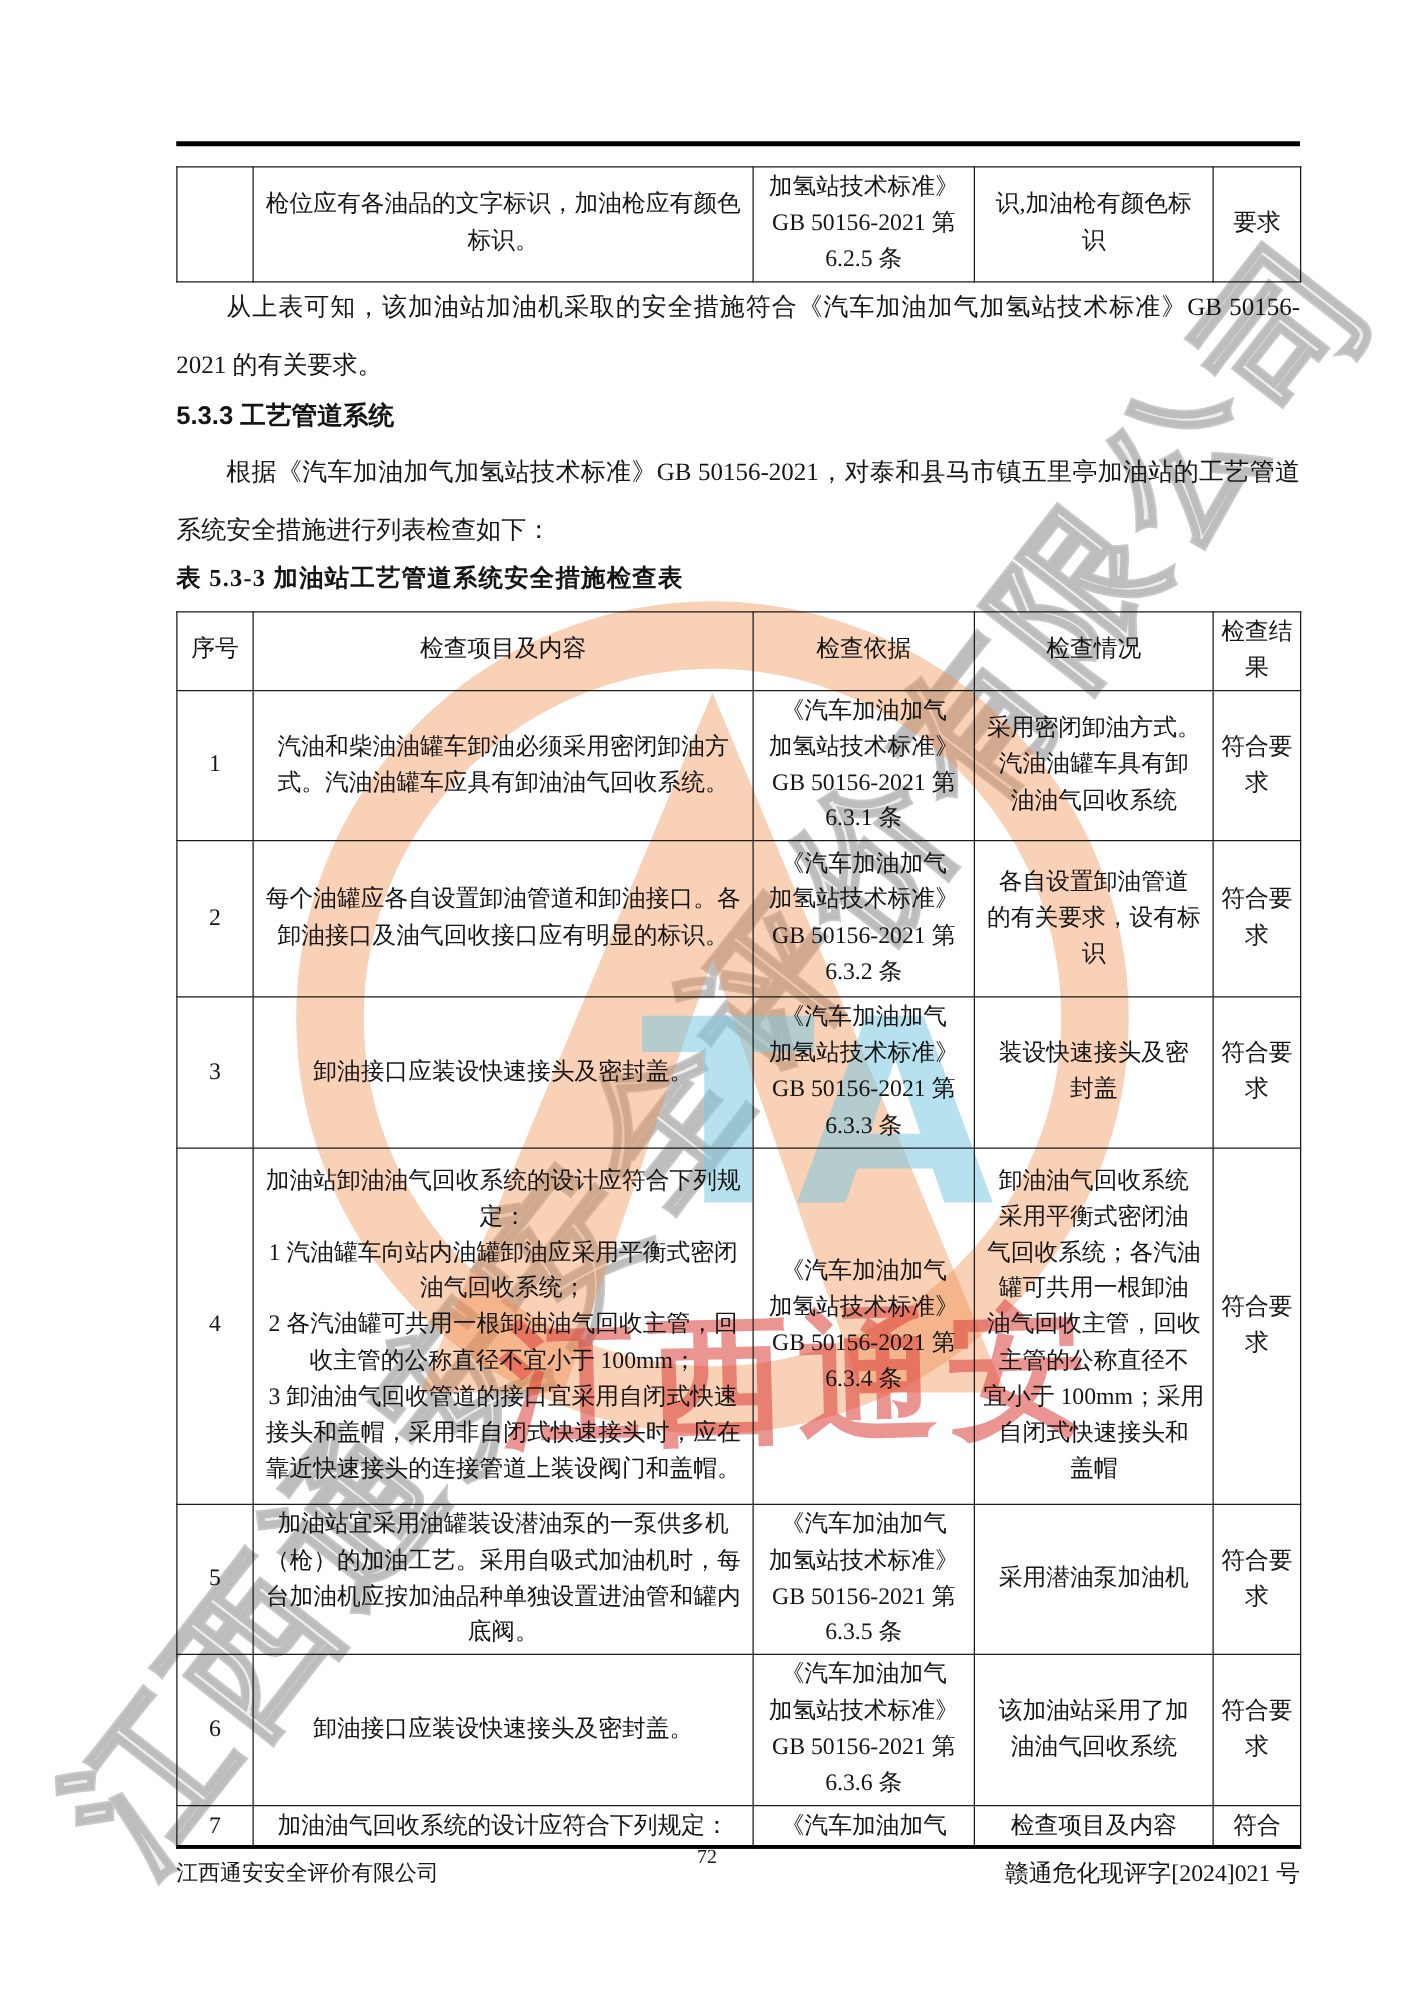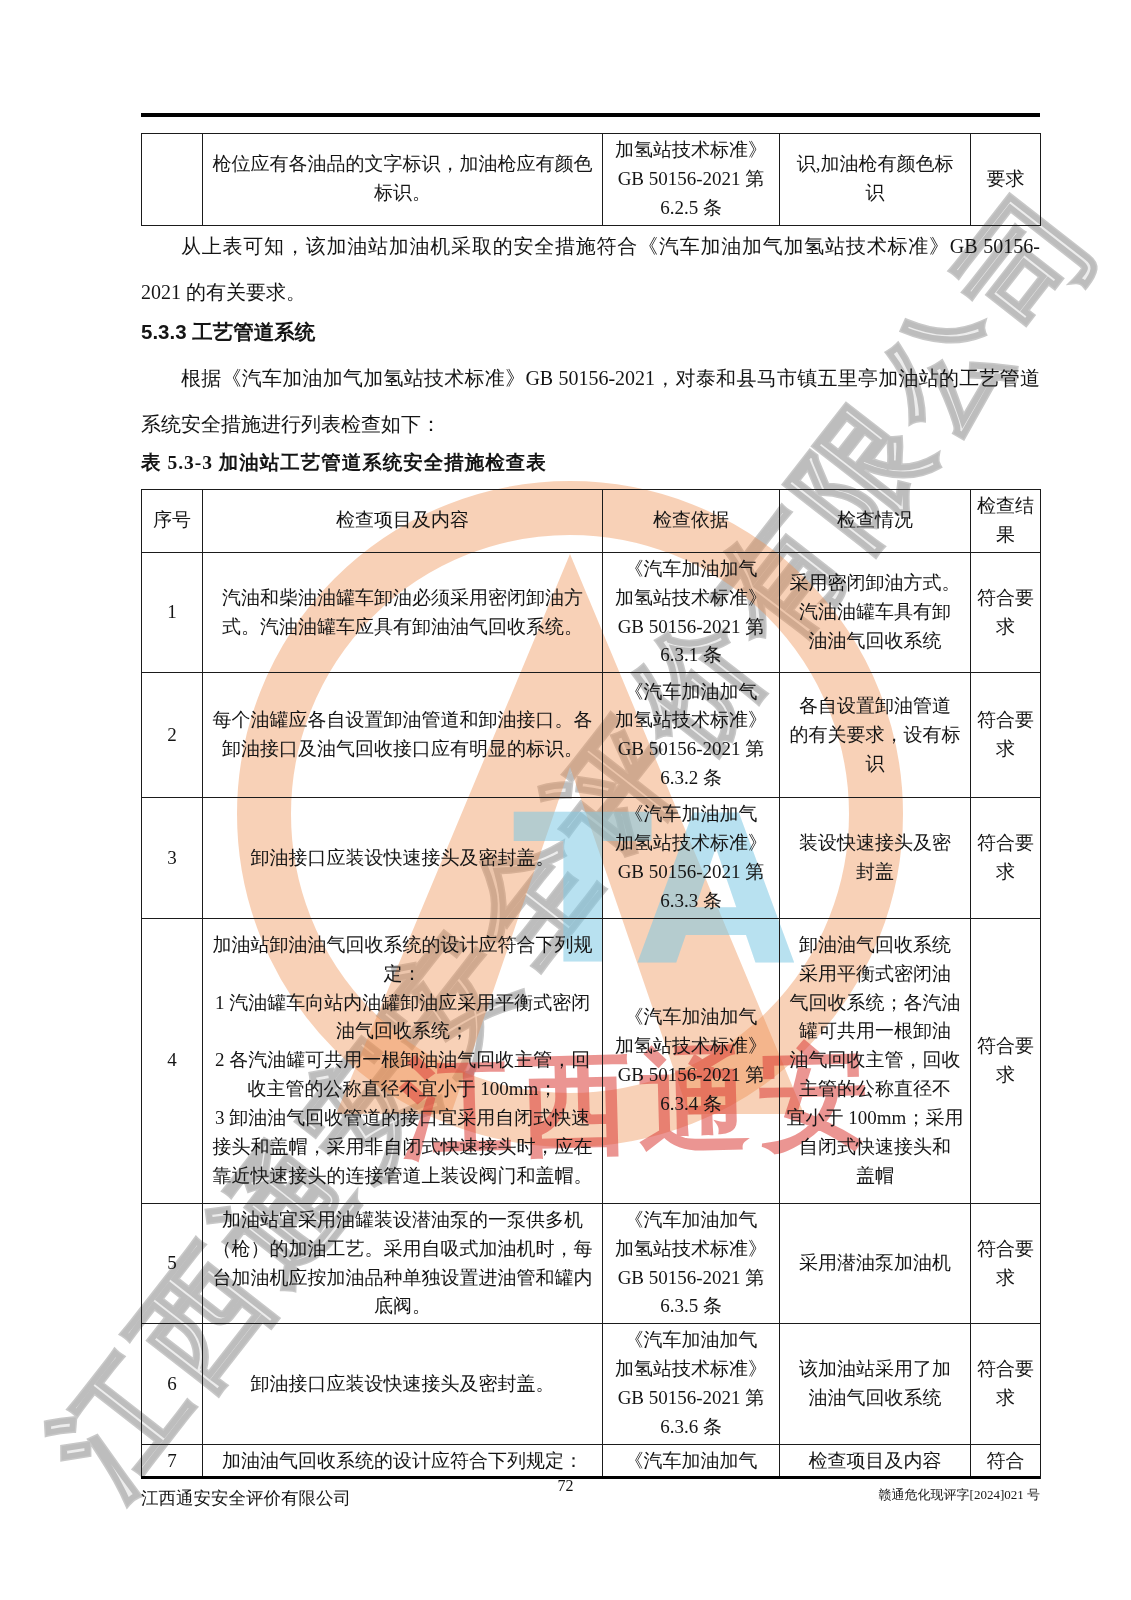--- a/index.html
+++ b/index.html
@@ -25,21 +25,21 @@
     font-family:"Liberation Sans","DejaVu Sans",sans-serif;
   }
   .wm-logo{left:212px;top:462px;width:710px;height:710px;}
   
   .layer{position:absolute;left:0;top:0;width:1131px;height:1600px;z-index:1;}
   .header-title{position:absolute;top:74px;left:0;width:100%;text-align:center;font-size:17px;letter-spacing:1px;}
   .header-rule{position:absolute;top:113px;left:141px;width:899px;height:4px;background:#000;}
   .footer-rule{position:absolute;top:1476px;left:141px;width:899px;height:3px;background:#000;}
   .page-number{position:absolute;top:1441px;left:0;width:100%;text-align:center;font-size:16px;margin-top:36px;}
   .footer-left{position:absolute;top:1486px;left:141px;font-size:17.5px;}
-  .footer-right{position:absolute;top:1486px;right:91px;font-size:13px;}
+  .footer-right{position:absolute;top:1486px;right:91px;font-size:19px;}
   
   .para{position:absolute;left:141px;width:899px;font-size:20px;line-height:2.28;
         text-align:justify;text-indent:2em;}
   .p1{top:224px;}
   .p2{top:356px;}
   .section-heading{position:absolute;left:141px;top:318px;font-size:20.5px;font-weight:bold;
         font-family:"Liberation Sans","DejaVu Sans",sans-serif;}
   .table-caption{position:absolute;left:141px;top:449px;width:899px;
         font-size:19.5px;font-weight:bold;letter-spacing:1px;}
   

